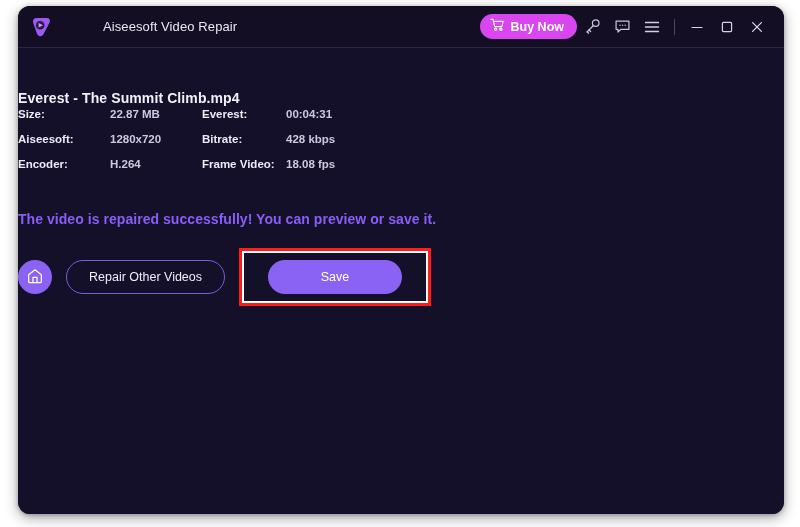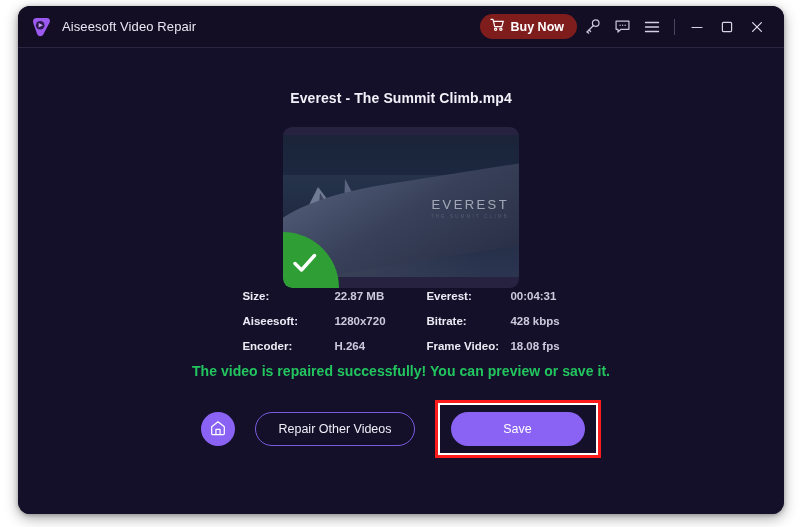--- a/index.html
+++ b/index.html
@@ -26,20 +26,21 @@
 
   
   #titlebar {
     position: relative;
     height: 42px;
     background: #130e24;
     border-bottom: 1px solid #2a2540;
     display: flex;
     align-items: center;
     padding: 0 12px 0 12px;
+    gap: 41px;
   }
 
   #logo-mark {
     width: 22px; height: 22px;
     flex: 0 0 22px;
     display: flex; align-items: center; justify-content: center;
   }
 
   #app-title {
     margin-left: 10px;
@@ -53,21 +54,21 @@
     margin-left: auto;
     display: flex;
     align-items: center;
     gap: 0;
   }
 
   #buy-now-btn {
     display: flex;
     align-items: center;
     gap: 6px;
-    background: #7f1d1d;
+    background: #d946ef;
     border: none;
     border-radius: 13px;
     height: 25px;
     padding: 0 13px 0 10px;
     color: #ffffff;
     font-size: 12.5px;
     font-family: "Liberation Sans", sans-serif;
     font-weight: bold;
     cursor: pointer;
     white-space: nowrap;
@@ -95,21 +96,21 @@
     color: #d7d4e4;
   }
 
   
   #body {
     position: relative;
     height: 466px;
     background: #15102a;
     display: flex;
     flex-direction: column;
-    align-items: center;
+    align-items: flex-start;
   }
 
   #file-name {
     margin-top: 42px;
     color: #f2f0f8;
     font-size: 14px;
     font-weight: bold;
     letter-spacing: 0.1px;
   }
 
@@ -252,33 +253,33 @@
     grid-template-columns: 92px 92px 84px auto;
     row-gap: 13px;
     font-size: 11.5px;
     color: #e6e3f0;
   }
   .meta-label { font-weight: bold; color: #eceaf4; white-space: nowrap; }
   .meta-value { color: #cdc9dd; white-space: nowrap; font-weight: bold; }
 
   
   #status-text {
-    margin-top: 11px;
-    color: #22c55e;
+    margin-top: 41px;
+    color: #8b5cf6;
     font-size: 14px;
     font-weight: bold;
     letter-spacing: 0.05px;
   }
 
   
   #actions {
     margin-top: 21px;
     display: flex;
     align-items: center;
-    gap: 20px;
+    gap: 14px;
   }
 
   #home-button {
     width: 34px; height: 34px;
     border-radius: 50%;
     background: #8a63f5;
     display: flex; align-items: center; justify-content: center;
     cursor: pointer;
     border: none;
   }
@@ -293,21 +294,21 @@
     color: #f0eef8;
     font-size: 12.5px;
     font-family: "Liberation Sans", sans-serif;
     cursor: pointer;
     display: flex; align-items: center; justify-content: center;
     white-space: nowrap;
   }
 
   #save-wrapper {
     position: relative;
-    padding: 12px 16px;
+    padding: 12px 29px;
   }
 
   #save-highlight {
     position: absolute;
     left: 0; top: 0; right: 0; bottom: 0;
     border: 3px solid #ff1b1b;
     outline: 2px solid #ffffff;
     outline-offset: -5px;
     pointer-events: none;
   }
@@ -403,44 +404,20 @@
         </svg>
       </div>
 
     </div>
   </div>
 
   <div id="body">
 
     <div id="file-name">Everest - The Summit Climb.mp4</div>
 
-    <div id="thumbnail">
-      <div id="thumb-photo">
-        <div id="thumb-haze"></div>
-        <div id="thumb-ridge-dark"></div>
-        <div id="thumb-peak-main"></div>
-        <div id="thumb-peak-hl"></div>
-        <div id="thumb-peak-left"></div>
-        <div id="thumb-peak-left-shadow"></div>
-        <div id="thumb-slope"></div>
-
-        <div id="thumb-overlay-title">
-          <div id="thumb-overlay-main">EVEREST</div>
-          <div id="thumb-overlay-sub">THE SUMMIT CLIMB</div>
-        </div>
-      </div>
-
-      <div id="success-badge">
-        <span>
-          <svg width="26" height="22" viewBox="0 0 26 22" fill="none" stroke="#ffffff" stroke-width="3.4" stroke-linecap="round" stroke-linejoin="round">
-            <path d="M3 11.5 L9.5 18 L22.5 3.5"></path>
-          </svg>
-        </span>
-      </div>
-    </div>
 
     <div id="meta-table">
       <div class="meta-label">Size:</div>
       <div class="meta-value">22.87 MB</div>
       <div class="meta-label">Everest:</div>
       <div class="meta-value">00:04:31</div>
 
       <div class="meta-label">Aiseesoft:</div>
       <div class="meta-value">1280x720</div>
       <div class="meta-label">Bitrate:</div>

